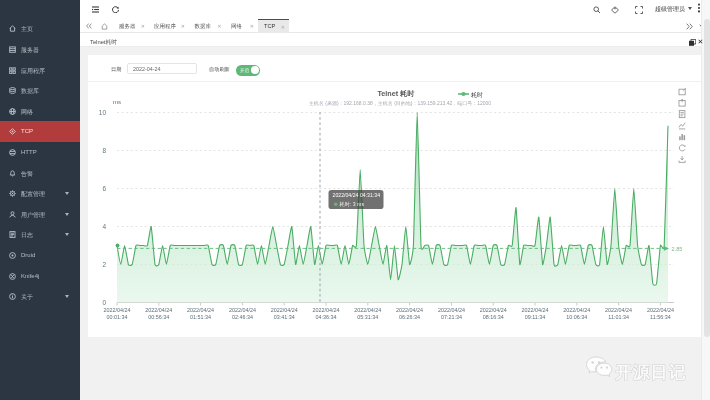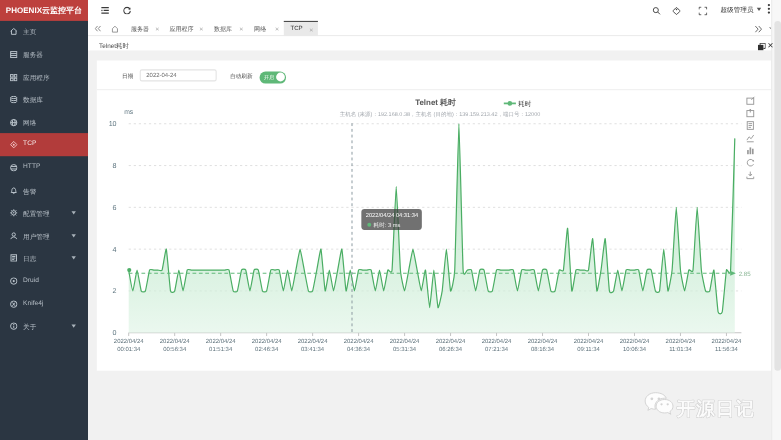--- a/index.html
+++ b/index.html
@@ -262,21 +262,20 @@
       </g>
 </g>
 <g>
  <rect x="328.5" y="190" width="55" height="19" rx="2.8" fill="rgba(58,58,58,0.72)"></rect>
  <text x="332.5" y="197" style="font:5.2px &quot;Liberation Sans&quot;,sans-serif;fill:#fff">2022/04/24 04:31:34</text>
  <circle cx="335.7" cy="204.3" r="1.8" fill="#5FB878"></circle>
  <text x="339.5" y="206.2" style="font:5.2px &quot;Liberation Sans&quot;,sans-serif;fill:#f2f2f2">耗时: 3 ms</text>
 </g>
 </svg>
 <div id="side">
-  <div id="logo">PHOENIX云监控平台</div>
 <div class="mi" style="top:18.4px">
       <svg class="mic" width="7" height="7" viewBox="0 0 7 7">
         <path d="M0.7 3.4 L3.5 0.9 L6.3 3.4 M1.4 3 V6.2 H5.6 V3" stroke="#b9c2ca" fill="none" stroke-width="0.9"></path>
       </svg>
       <span class="ml">主页</span>
     </div>
 <div class="mi" style="top:39.0px">
       <svg class="mic" width="7" height="7" viewBox="0 0 7 7">
         <rect x="0.7" y="0.9" width="5.6" height="5.4" stroke="#b9c2ca" fill="none" stroke-width="0.9"></rect>
         <line x1="0.7" y1="2.7" x2="6.3" y2="2.7" stroke="#b9c2ca" fill="none" stroke-width="0.9"></line>

